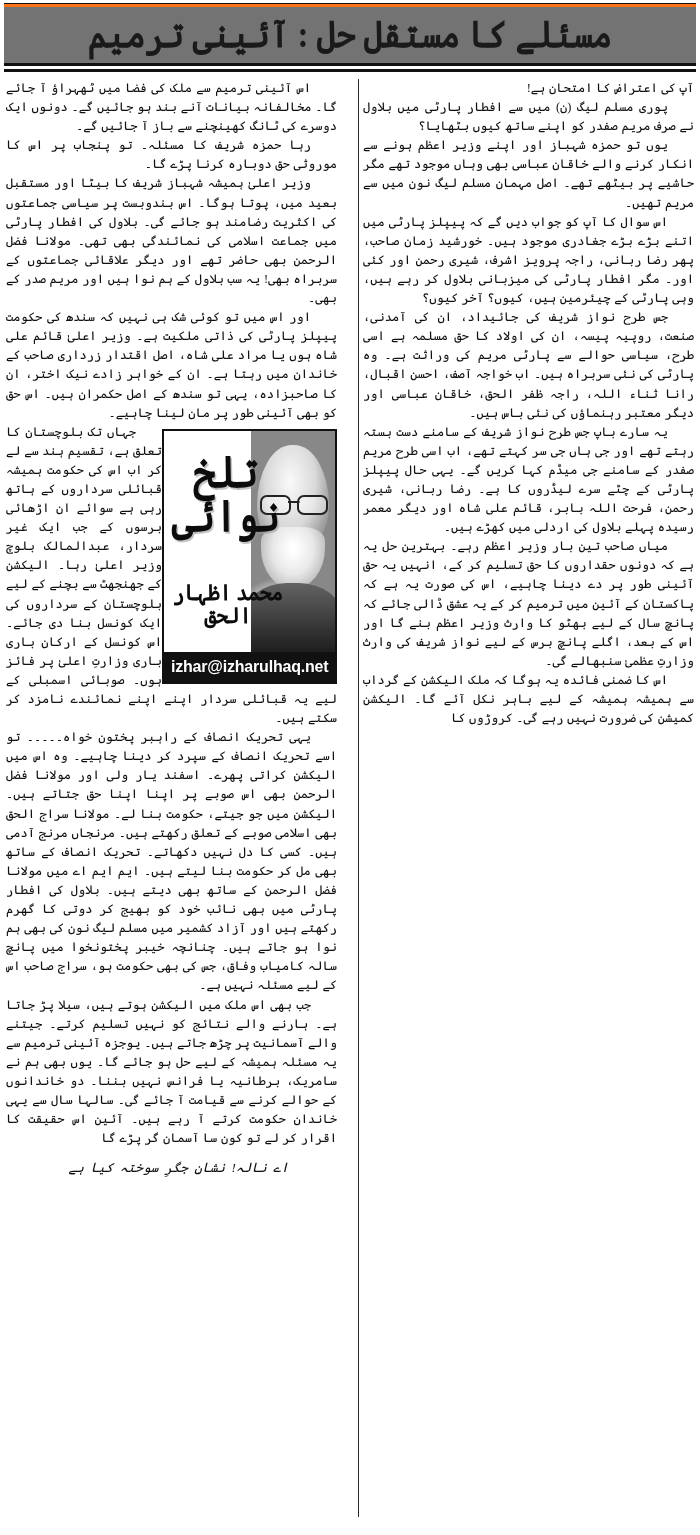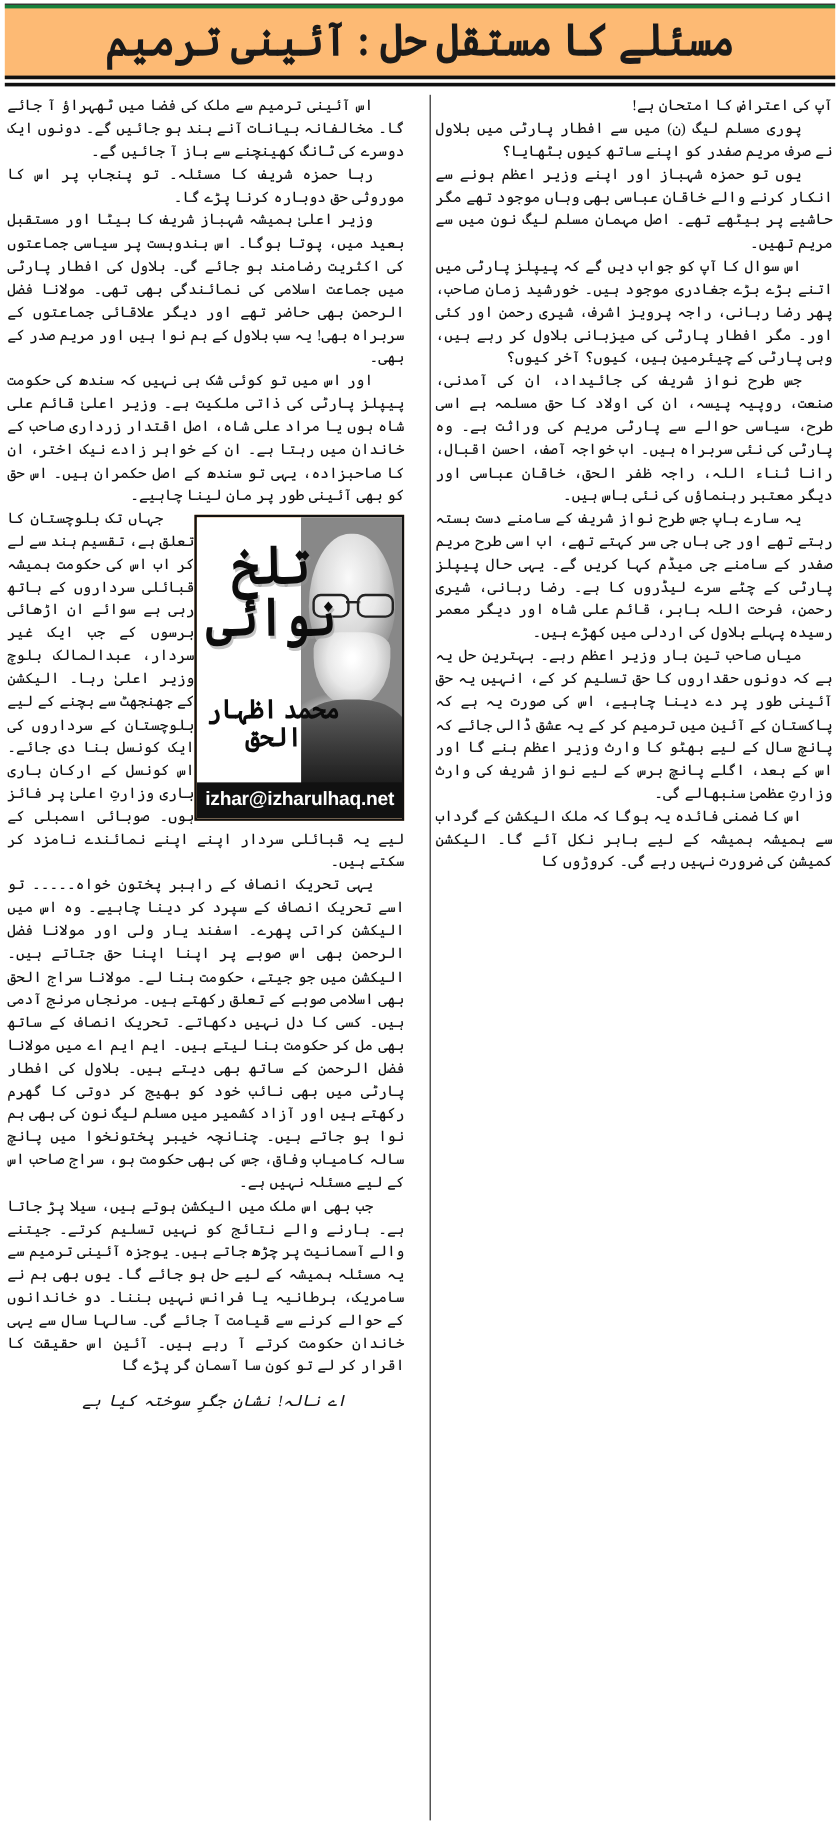--- a/index.html
+++ b/index.html
@@ -8,22 +8,22 @@
     background:#ffffff;
     font-family:"Liberation Serif","DejaVu Serif",serif;
     overflow:hidden;
     position:relative;
   }
 
   
   .headline-banner{
     position:relative;
     margin:4px 4px 0 4px;
-    background:#fdba74;
-    border-top:3px solid #15803d;
+    background:#737373;
+    border-top:3px solid #f97316;
     border-bottom:3px solid #111;
     height:62px;
     box-sizing:border-box;
     display:flex;align-items:center;justify-content:center;
   }
   .headline-banner::before{
     content:"";position:absolute;left:0;right:0;top:-4px;height:1px;background:#111;
   }
   .headline-text{
     font-size:33px;
@@ -77,21 +77,21 @@
     word-spacing:0.5px;
   }
   p.para.noind{ text-indent:0; }
 
   
   .byline-box{
     float:right;
     width:175px;
     margin:6px 0 5px 8px;
     border:2px solid #111;
-    background:#fdba74;
+    background:#ec4899;
     position:relative;
     height:255px;
     box-sizing:border-box;
     overflow:hidden;
     shape-outside:border-box;
   }
   .byline-inner{
     position:relative;
     width:100%;height:100%;
     background:#ffffff;

